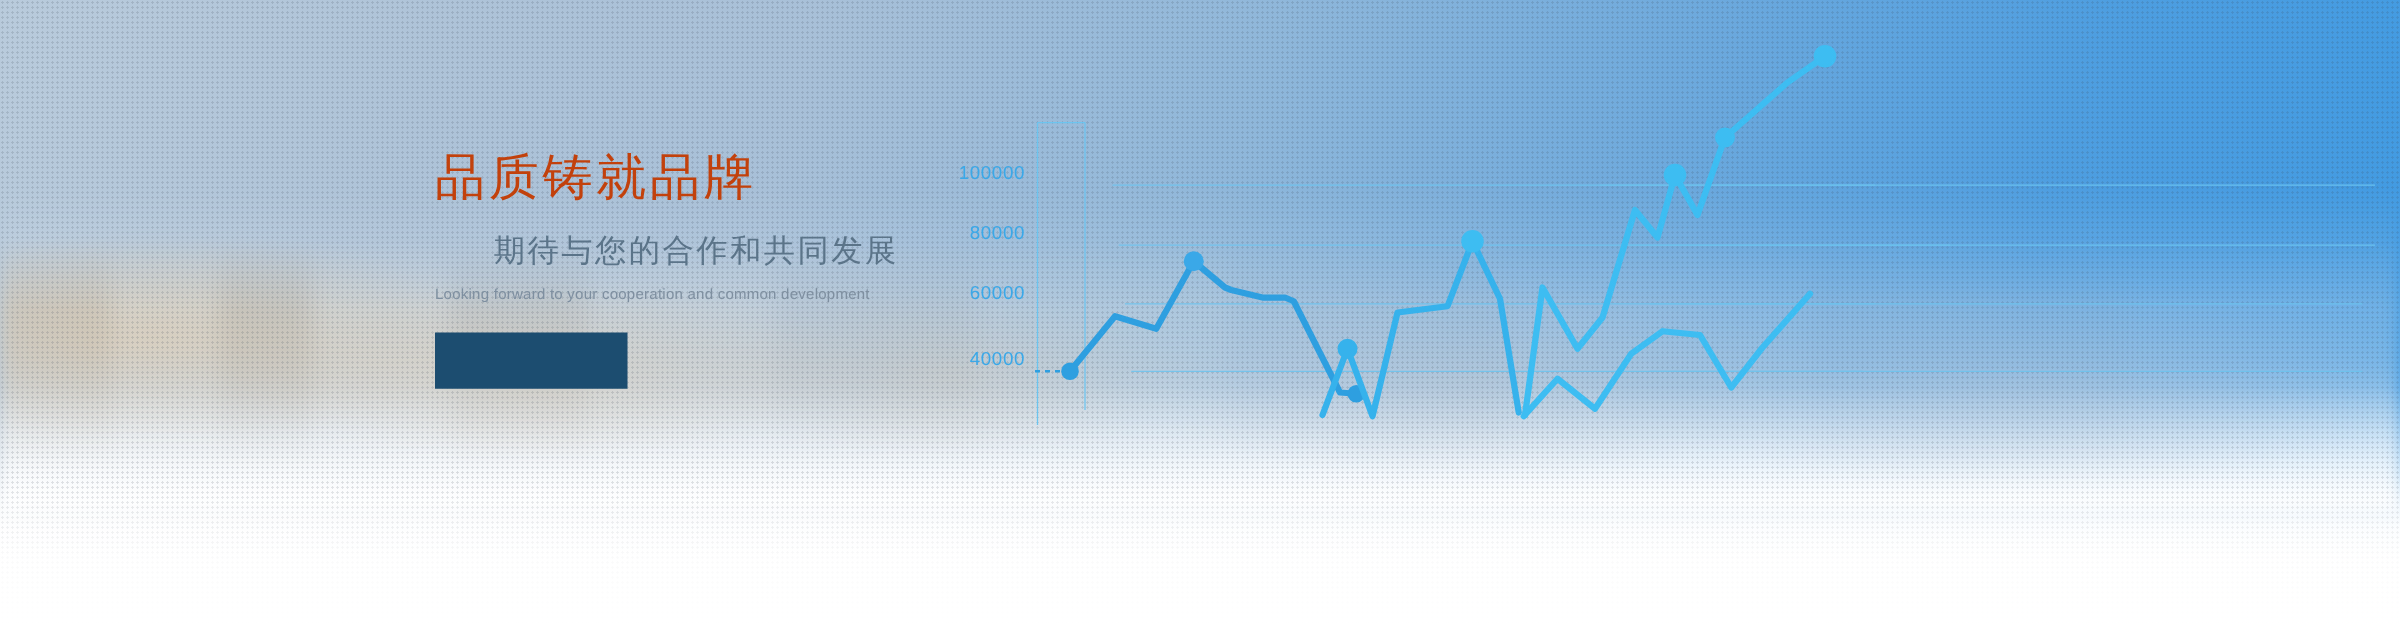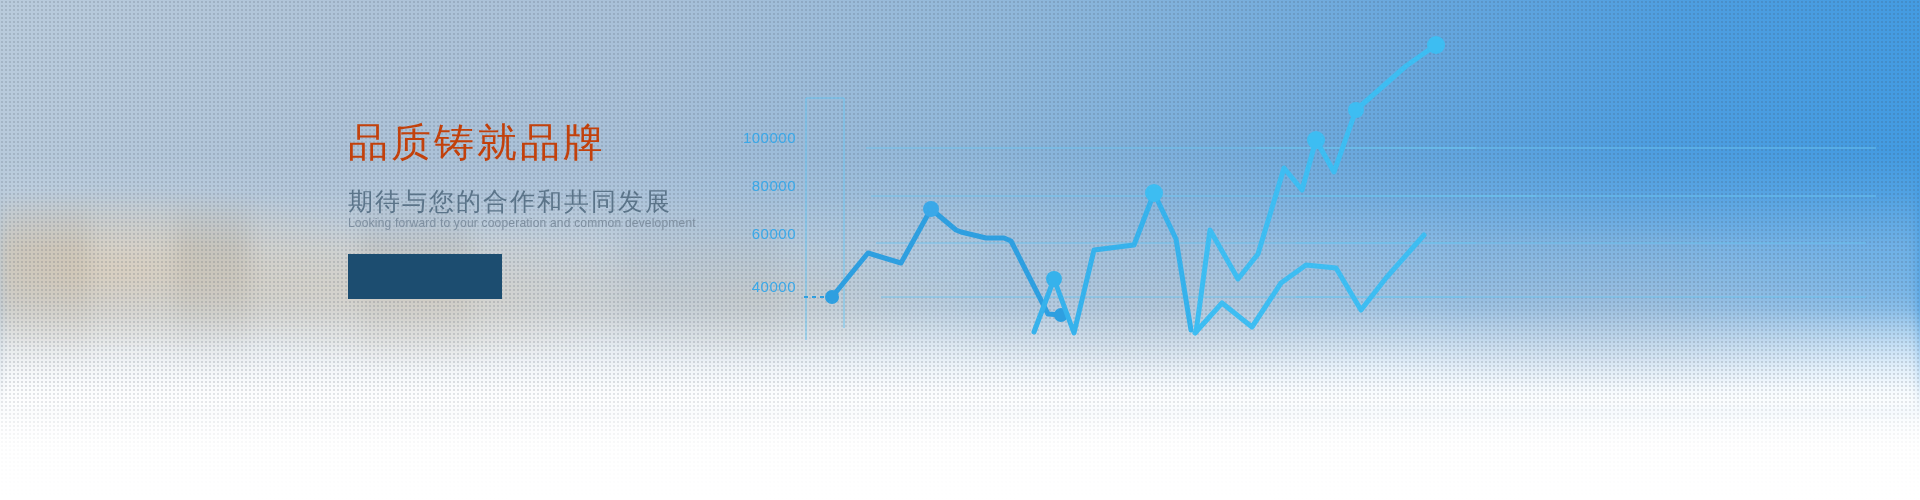--- a/index.html
+++ b/index.html
@@ -95,23 +95,24 @@
     font-weight: 400;
     line-height: 1.1;
   }
   .subhead {
     margin-top: 22px;
     font-size: 25px;
     letter-spacing: 2px;
     color: #5b7489;
     font-weight: 400;
     line-height: 1.2;
+    margin-left: 47px;
   }
   .subhead-en {
-    margin-top: 0;
+    margin-top: 12px;
     font-size: 12px;
     letter-spacing: 0.2px;
     color: #7e8fa0;
     font-weight: 400;
   }
   .cta {
     margin-top: 24px;
     width: 154px;
     height: 45px;
     background: #1c4d70;
@@ -120,21 +121,21 @@
     cursor: pointer;
     color: #ffffff;
     font-size: 14px;
     letter-spacing: 1px;
     font-family: "Liberation Sans", sans-serif;
   }
 
   
   .chart-wrap {
     position: absolute;
-    left: 736px;
+    left: 760px;
     top: 0;
     width: 1160px;
     height: 420px;
   }
   .chart-svg { display: block; width: 1160px; height: 420px; }
   .ytick {
     font-family: "Liberation Sans", sans-serif;
     font-size: 15px;
     fill: #3aa8e8;
     letter-spacing: 0.5px;

